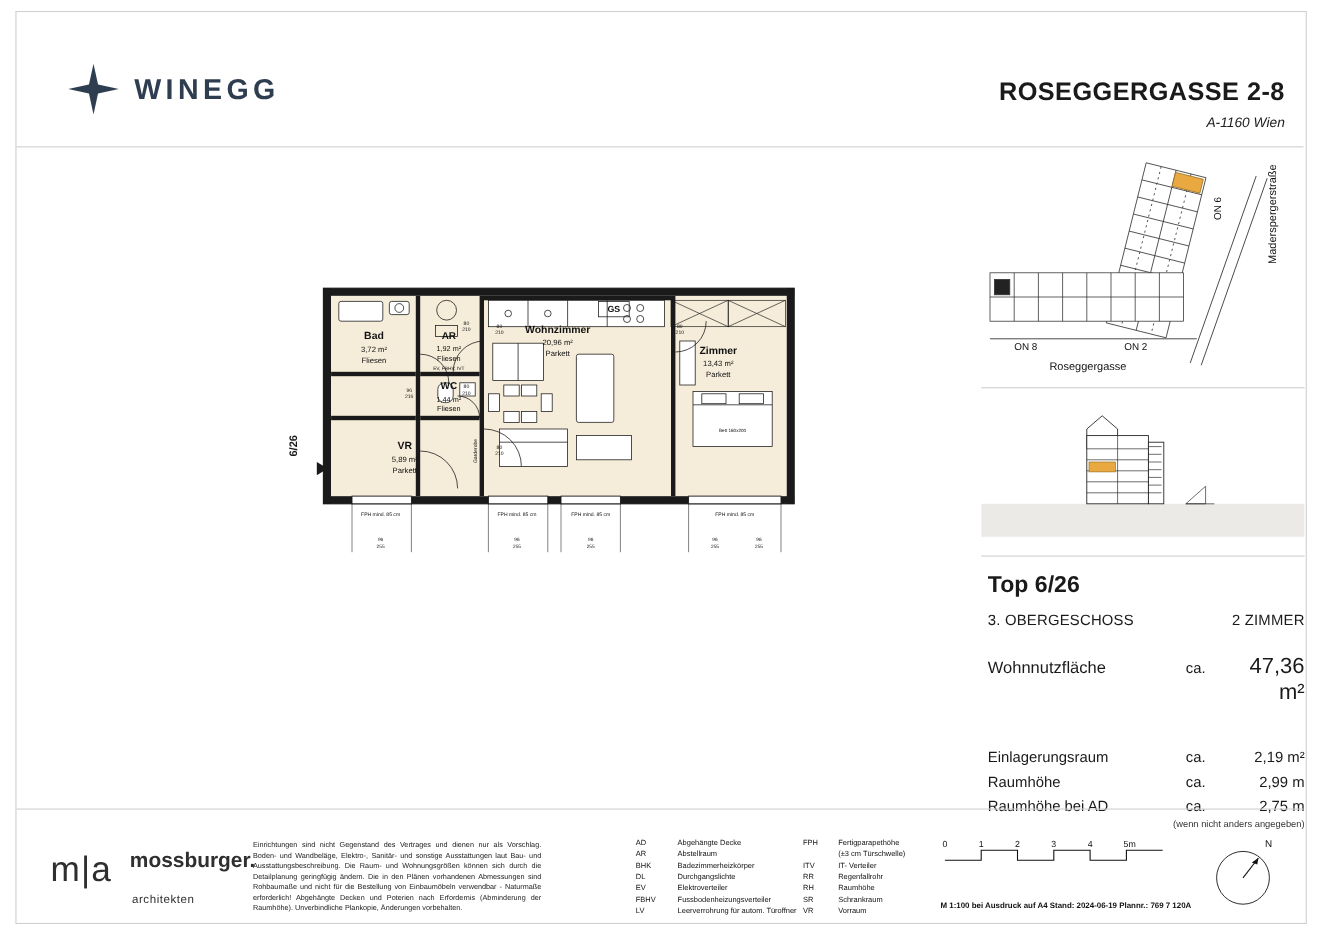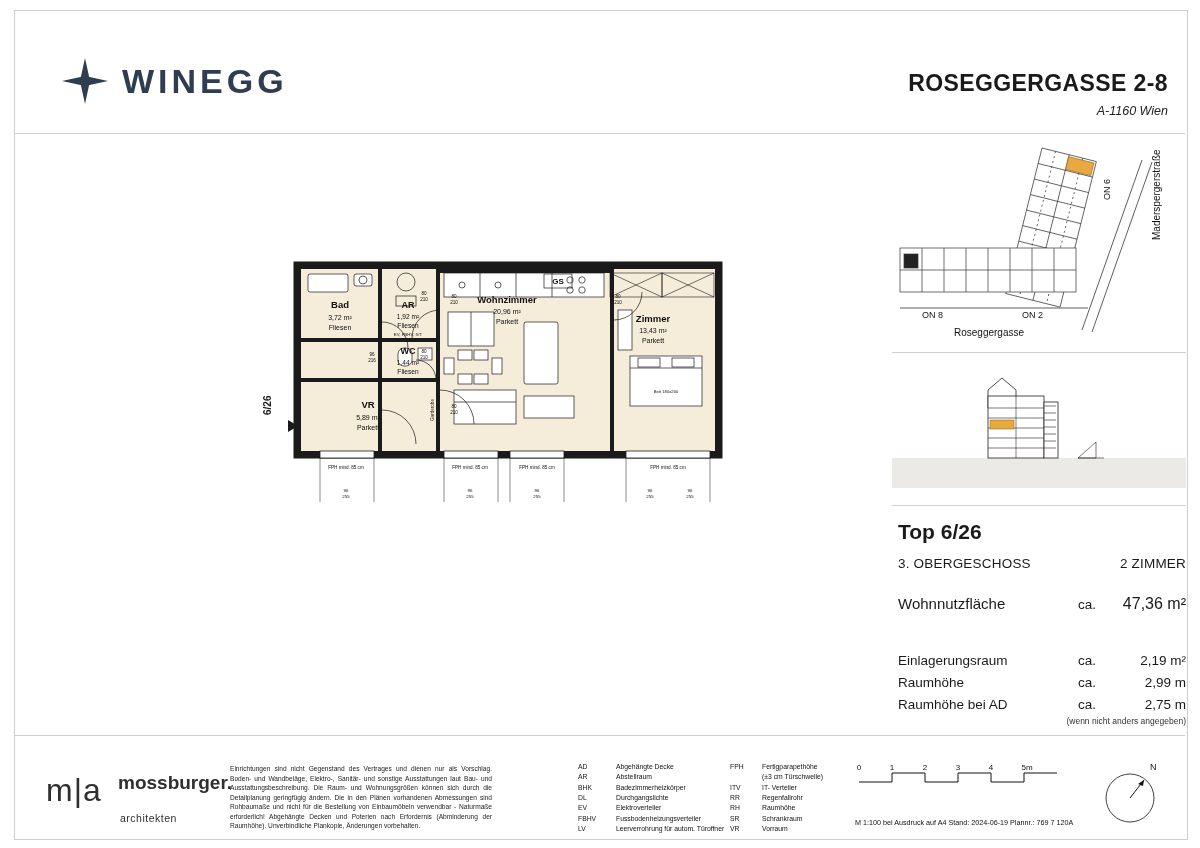--- a/index.html
+++ b/index.html
@@ -16,21 +16,21 @@
   
   .logo-wrap{position:absolute;left:62px;top:58px;display:flex;align-items:center;gap:14px;}
   .logo-star{width:46px;height:46px;position:relative;}
   .logo-star:before,.logo-star:after{
     content:"";position:absolute;left:50%;top:50%;background:#2e3d50;
   }
   .logo-star:before{width:3px;height:46px;transform:translate(-50%,-50%);
     clip-path:polygon(50% 0,100% 50%,50% 100%,0 50%);width:10px;}
   .logo-star:after{width:46px;height:10px;transform:translate(-50%,-50%);
     clip-path:polygon(0 50%,50% 0,100% 50%,50% 100%);}
-  .logo-text{font-size:34px;letter-spacing:4px;color:#2e3d50;font-weight:700;}
+  .logo-text{font-size:26px;letter-spacing:4px;color:#2e3d50;font-weight:700;}
 
   .proj-title{position:absolute;right:32px;top:70px;text-align:right;font-size:23px;font-weight:700;letter-spacing:.4px;}
   .proj-sub{position:absolute;right:32px;top:104px;text-align:right;font-size:12.5px;color:#222;font-style:italic;}
   .hdr-rule{position:absolute;left:15px;top:133px;width:1170px;height:1px;background:#cfcfcf;}
 
   
   .rc{position:absolute;left:892px;}
   .sitemap{top:140px;width:280px;height:200px;}
   .sitemap svg{display:block;}
   .rc-rule{position:absolute;left:892px;width:294px;height:1px;background:#cfcfcf;}
@@ -42,40 +42,40 @@
   .top-row{display:flex;justify-content:space-between;font-size:13.5px;margin-bottom:24px;}
   .top-row .l{letter-spacing:.2px;}
   .top-row .r{letter-spacing:.2px;}
 
   .spec{font-size:13.5px;}
   .spec-row{display:flex;align-items:baseline;margin-bottom:7px;}
   .spec-row .lbl{flex:1;}
   .spec-row .ca{width:34px;text-align:left;}
   .spec-row .val{width:74px;text-align:right;}
   .spec-row.big .lbl{font-size:15px;}
-  .spec-row.big .val{font-size:16px;font-weight:400;}
+  .spec-row.big .val{font-size:20px;font-weight:400;}
   .hint{font-size:8.5px;color:#333;text-align:right;margin-top:-3px;}
 
   
   .foot-rule{position:absolute;left:15px;top:735px;width:1170px;height:1px;background:#cfcfcf;}
   .ma-logo{position:absolute;left:46px;top:772px;font-size:32px;color:#2f2f2f;letter-spacing:1px;}
   .ma-name{position:absolute;left:118px;top:772px;font-size:19px;font-weight:700;color:#2f2f2f;}
   .ma-sub{position:absolute;left:120px;top:793px;font-size:10.5px;color:#2f2f2f;letter-spacing:.5px;margin-top:19px;}
 
   .disclaimer{position:absolute;left:230px;top:764px;width:262px;font-size:6.6px;line-height:1.45;color:#222;text-align:justify;}
 
   .abbr{position:absolute;top:762px;font-size:6.8px;line-height:1.52;color:#111;}
   .abbr1{left:578px;}
   .abbr2{left:730px;}
   .abbr .r{display:flex;}
   .abbr .k{width:38px;font-weight:400;}
   .abbr2 .k{width:32px;}
 
   .scale{position:absolute;left:855px;top:760px;width:210px;}
-  .scale-note{position:absolute;left:855px;top:818px;font-size:7.2px;color:#111;}
+  .scale-note{position:absolute;left:855px;top:818px;font-size:7.2px;color:#111;font-weight:bold;}
   .compass{position:absolute;left:1100px;top:756px;width:70px;height:72px;}
 
   
   .plan{position:absolute;left:258px;top:250px;width:500px;height:260px;}
   .plan svg{display:block;}
   .ent-lbl{position:absolute;left:262px;top:415px;font-size:10px;font-weight:700;transform:rotate(-90deg);transform-origin:left top;}
 </style>
 </head>
 <body>
 

